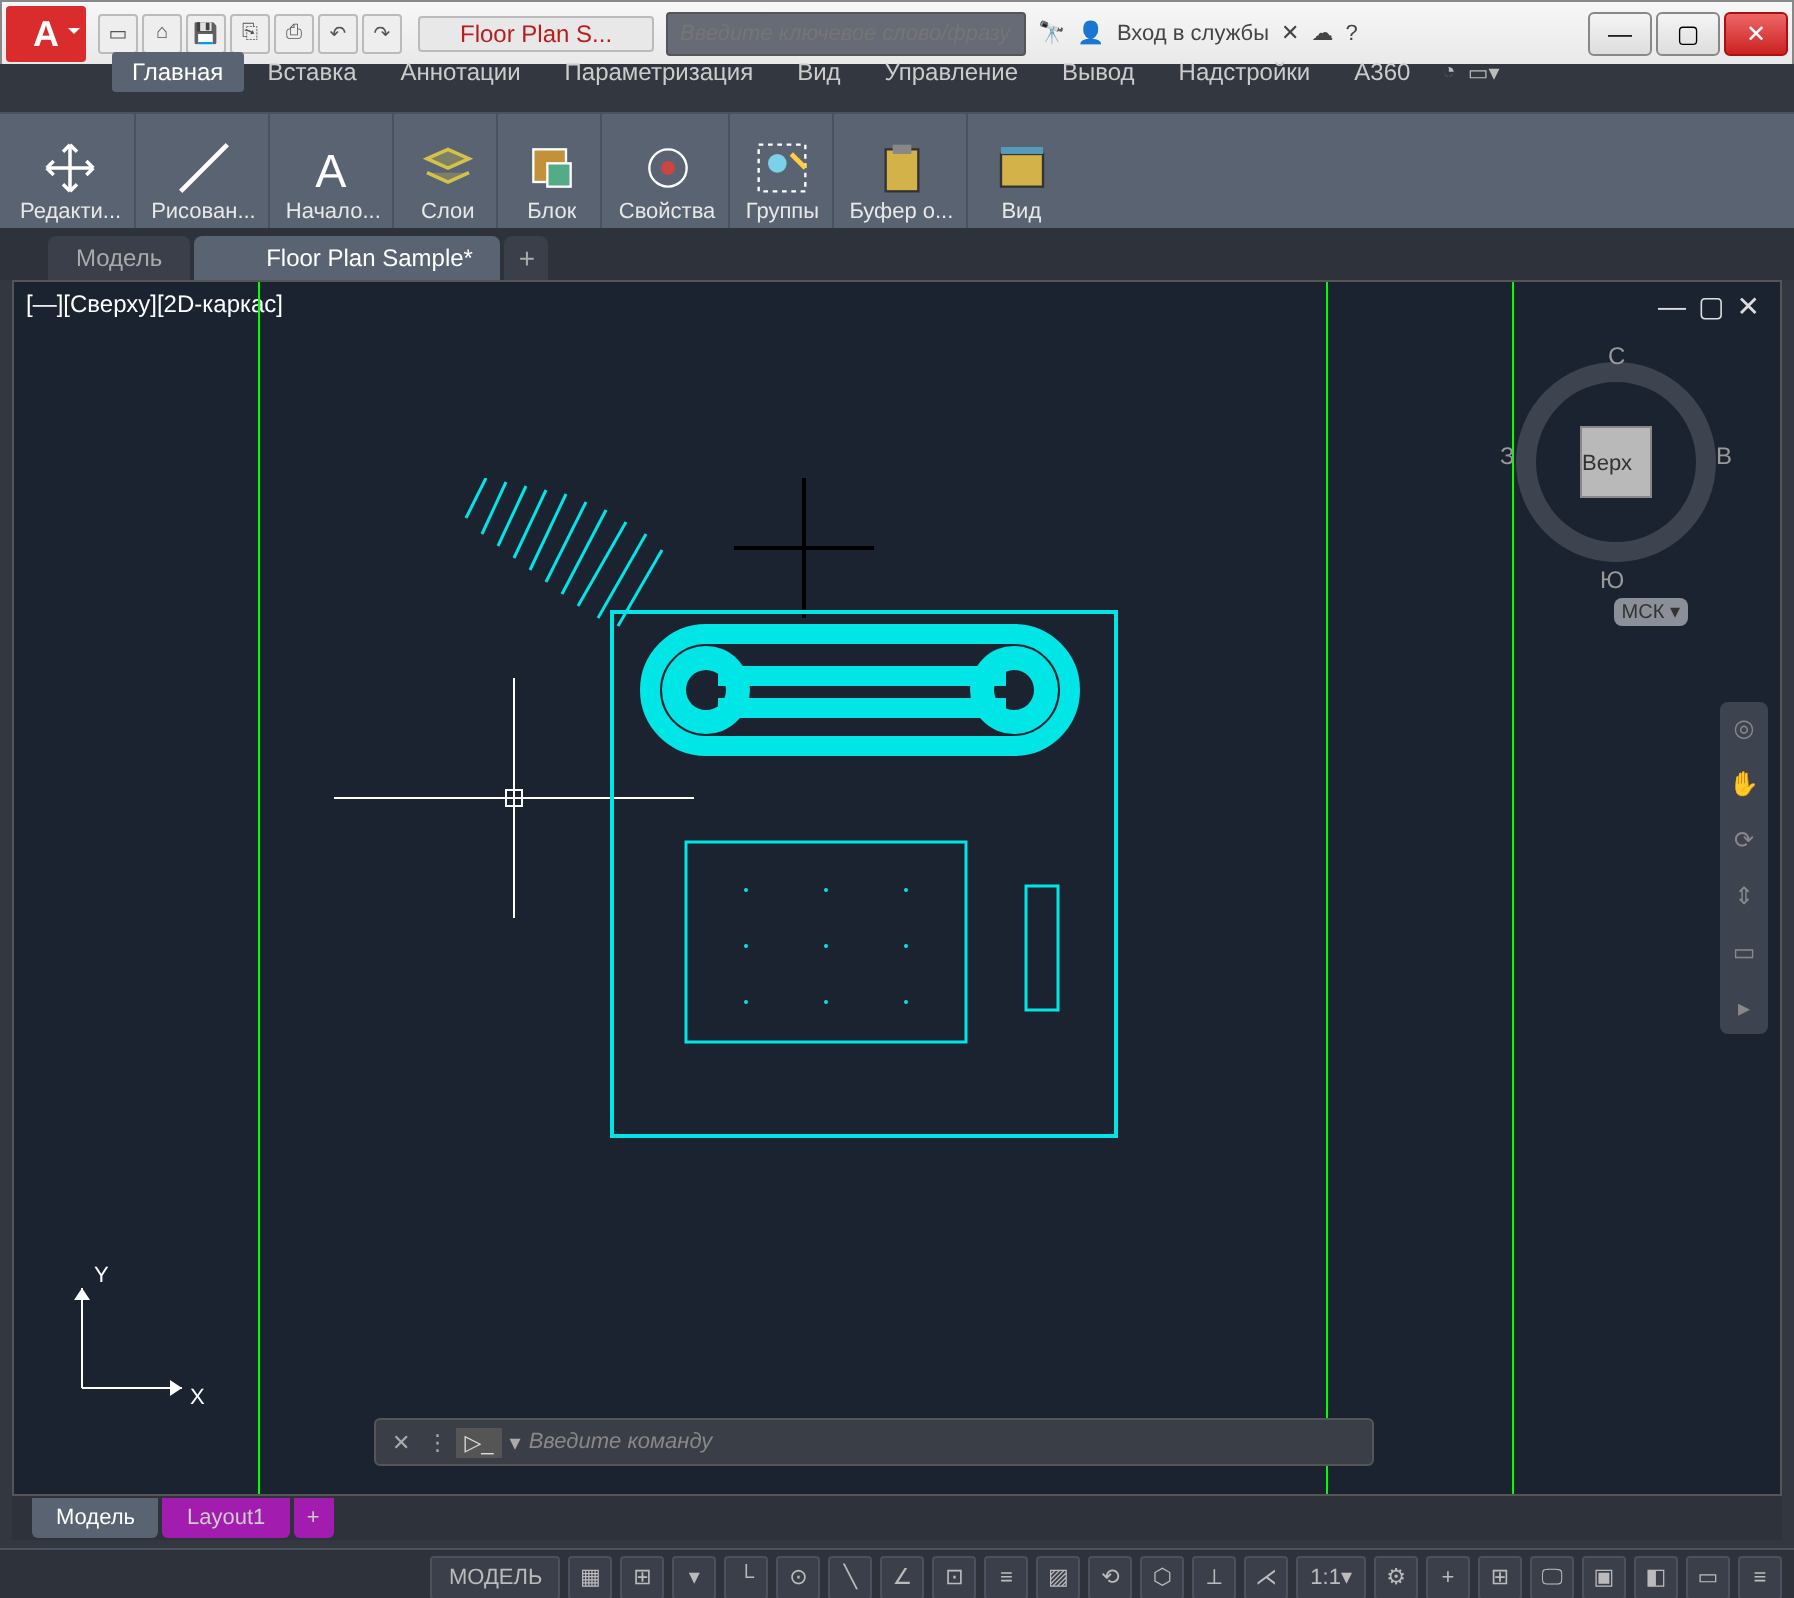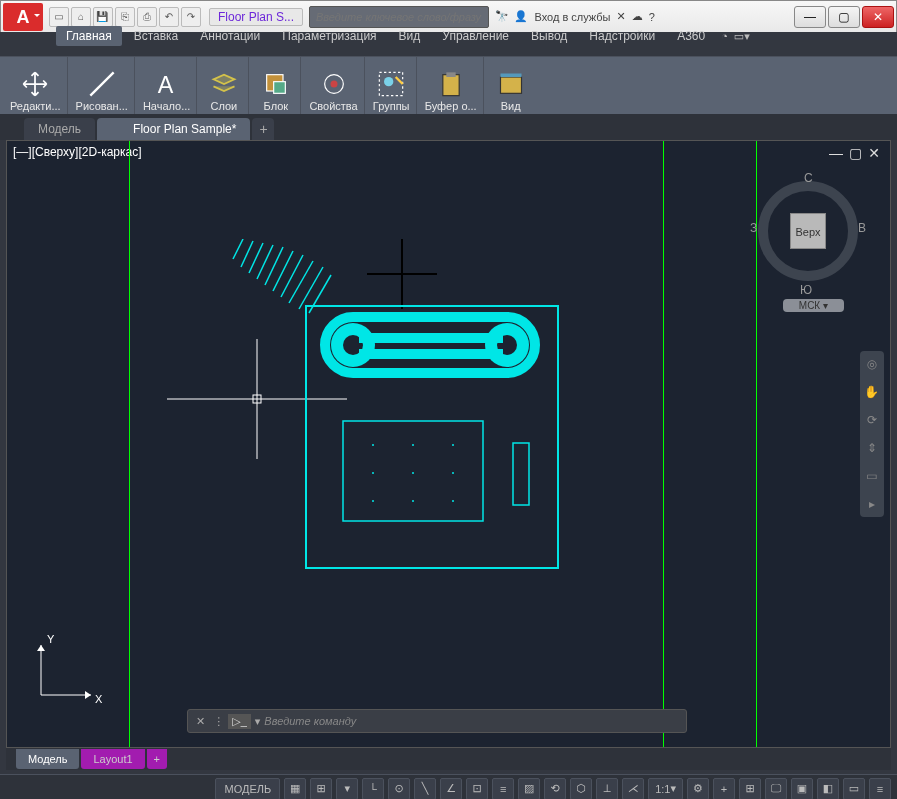--- a/index.html
+++ b/index.html
@@ -4,21 +4,21 @@
 <style>
 * { margin: 0; padding: 0; box-sizing: border-box; font-family: "Segoe UI", Tahoma, sans-serif; }
 body { width: 897px; height: 799px; background: #333740; user-select: none; overflow: hidden; }
 
 
 .titlebar { height: 32px; background: linear-gradient(#f7f7f7,#e9e9e9); border: 1px solid #888; border-bottom: none; display: flex; align-items: center; padding: 0 2px; }
 .app-logo { width: 40px; height: 28px; background: #da2c2c; color: #fff; font: bold 18px/28px Arial; text-align: center; border-radius: 2px; margin-right: 6px; position: relative; }
 .app-logo::after { content:""; position:absolute; right:3px; top:11px; border:3px solid transparent; border-top-color:#fff; }
 .qat { display: flex; gap: 2px; margin-right: 8px; }
 .qat-btn { width: 20px; height: 20px; background: #eee; border: 1px solid #bbb; border-radius: 2px; display: flex; align-items: center; justify-content: center; font-size: 10px; color: #555; }
-.title-tab { background: #e8e8e8; border: 1px solid #bbb; border-radius: 2px; padding: 1px 8px; font-size: 12px; color: #6d28d9; margin-right: 6px; }
+.title-tab { background: #e8e8e8; border: 1px solid #bbb; border-radius: 2px; padding: 1px 20px; font-size: 12px; color: #b91c1c; margin-right: 6px; }
 .title-search { flex: 0 0 180px; height: 22px; background: #666b75; border: 1px solid #555; color: #aaa; font-size: 11px; font-style: italic; padding: 0 6px; border-radius: 2px; }
 .title-right { display:flex; align-items:center; gap:6px; margin-left:6px; font-size:11px; color:#444; }
 .win-controls { margin-left: auto; display: flex; gap: 2px; }
 .win-btn { width: 32px; height: 22px; border: 1px solid #888; border-radius: 3px; display: flex; align-items: center; justify-content: center; font-size: 12px; background: linear-gradient(#f5f5f5,#ddd); }
 .win-close { background: linear-gradient(#e66,#c22); color:#fff; border-color:#a11; }
 
 
 .menubar { height: 24px; background: #333740; display: flex; align-items: center; padding: 0 10px 16px 56px; gap: 2px; }
 .menu-item { color: #ccc; font-size: 12px; padding: 3px 10px; border-radius: 2px; }
 .menu-item.active { background: #5a6372; color:#fff; }
@@ -42,23 +42,23 @@
 .view-label { position: absolute; top: 4px; left: 6px; color: #fff; font-size: 12px; }
 .view-ctl { position: absolute; top: 4px; right: 10px; display:flex; gap:6px; color:#ddd; font-size:14px; }
 .view-ctl span { cursor:pointer; }
 
 
 .green-line { position: absolute; background: #0f0; }
 
 
 .compass { position:absolute; top:30px; right:22px; width:120px; height:120px; }
 .compass-ring { width:100px; height:100px; border:10px solid #3d444f; border-radius:50%; position:absolute; top:10px; left:10px; }
-.compass-face { position:absolute; top:42px; left:42px; width:36px; height:36px; background:#b9b9b9; border:1px solid #888; text-align:center; line-height:36px; font-size:11px; color:#333; }
+.compass-face { position:absolute; top:42px; left:42px; width:36px; height:36px; background:#b9b9b9; border:1px solid #888; text-align:left; line-height:36px; font-size:11px; color:#333; }
 .compass-lbl { position:absolute; color:#999; font-size:12px; }
-.mck { position:absolute; top:158px; right:46px; background:#8b8f97; color:#333; font-size:10px; padding:1px 16px; border-radius:4px; }
+.mck { position:absolute; top:158px; right:46px; background:#8b8f97; color:#333; font-size:10px; padding:1px 4px; border-radius:4px; }
 
 
 .navbar { position:absolute; right:6px; top:210px; width:24px; background:#3d444f; border-radius:4px; padding:4px 0; display:flex; flex-direction:column; align-items:center; gap:10px; }
 .navbar div { width:18px; height:18px; color:#888; display:flex; align-items:center; justify-content:center; font-size:12px; }
 
 
 .ucs { position:absolute; bottom:40px; left:24px; color:#fff; font-size:11px; }
 .ucs svg { overflow:visible; }
 
 

